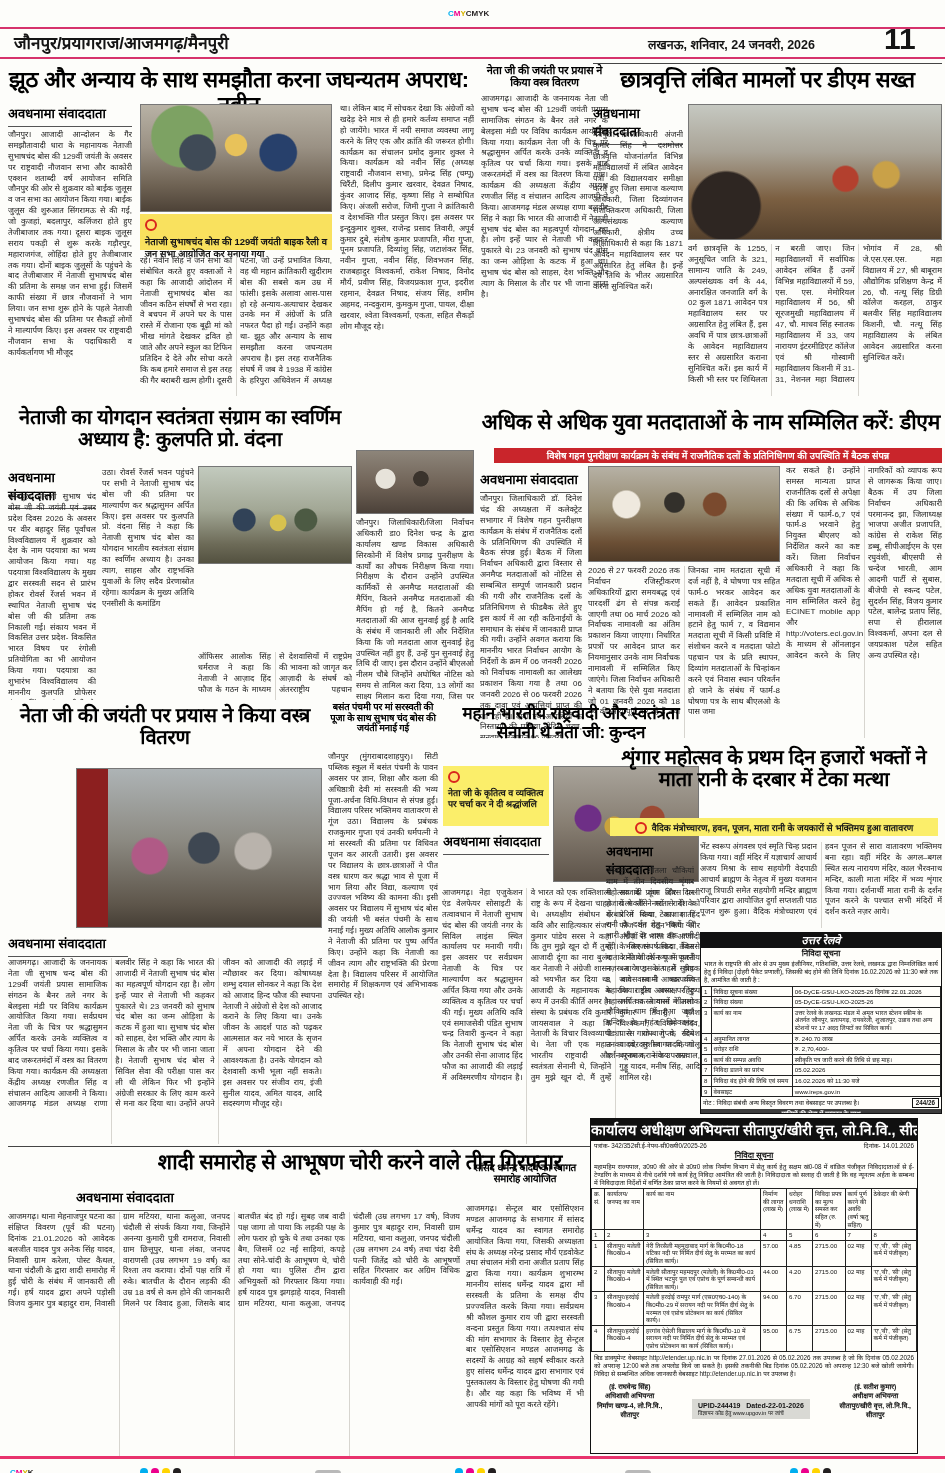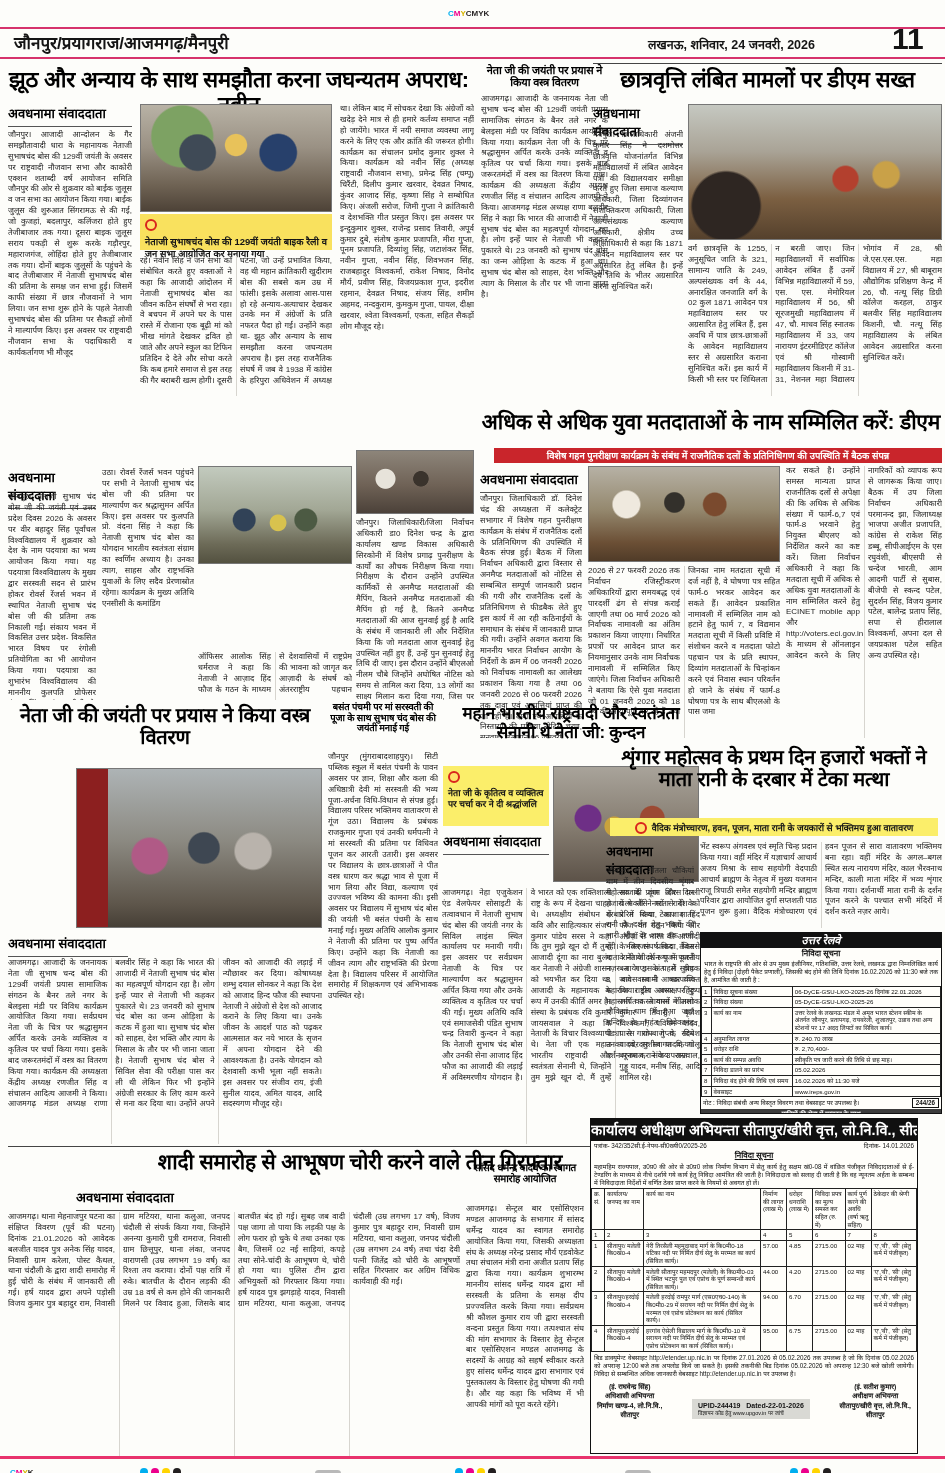--- a/index.html
+++ b/index.html
@@ -45,21 +45,21 @@
 <div class="page">
 
   <div class="abs cmyk-label" style="left:448px;top:2px;">
     <b style="color:#00aeef">C</b><b style="color:#ec008c">M</b><b style="color:#d6b500">Y</b><b style="color:#231f20">CMYK</b>
   </div>
 
   <div class="abs rule-pink" style="left:0;top:27px;width:945px;height:2px;"></div>
   <div class="abs rule-pink" style="left:0;top:57px;width:945px;height:2px;"></div>
   <div class="abs" style="left:14px;top:31px;font-size:17px;font-weight:bold;">जौनपुर/प्रयागराज/आजमगढ़/मैनपुरी</div>
   <div class="abs" style="left:648px;top:36px;font-size:12.5px;font-weight:bold;">लखनऊ, शनिवार, 24 जनवरी, 2026</div>
-  <div class="abs" style="left:884px;top:22px;font-size:30px;font-weight:bold;margin-left:8px;">11</div>
+  <div class="abs" style="left:884px;top:22px;font-size:30px;font-weight:bold;">11</div>
 
   <div class="abs hl" style="left:4px;top:68px;width:470px;font-size:22px;">झूठ और अन्याय के साथ समझौता करना जघन्यतम अपराध: नवीन</div>
   <div class="abs hl" style="left:481px;top:64px;width:127px;font-size:11px;">नेता जी की जयंती पर प्रयास ने किया वस्त्र वितरण</div>
   <div class="abs body-txt" style="left:481px;top:94px;width:127px;height:302px;">आजमगढ़। आजादी के जननायक नेता जी सुभाष चन्द बोस की 129वीं जयंती प्रयास सामाजिक संगठन के बैनर तले नगर के बेलइसा मंडी पर विविध कार्यक्रम आयोजित किया गया। कार्यक्रम नेता जी के चित्र पर श्रद्धासुमन अर्पित करके उनके व्यक्तित्व व कृतित्व पर चर्चा किया गया। इसके बाद जरूरतमंदों में वस्त्र का वितरण किया गया। कार्यक्रम की अध्यक्षता केंद्रीय अध्यक्ष रणजीत सिंह व संचालन आदित्य आजमी ने किया। आजमगढ़ मंडल अध्यक्ष राणा बलवीर सिंह ने कहा कि भारत की आजादी में नेताजी सुभाष चंद बोस का महत्वपूर्ण योगदान रहा है। लोग इन्हें प्यार से नेताजी भी कहकर पुकारते थे। 23 जनवरी को सुभाष चंद बोस का जन्म ओड़िशा के कटक में हुआ था। सुभाष चंद बोस को साहस, देश भक्ति और त्याग के मिसाल के तौर पर भी जाना जाता है।</div>
   <div class="abs hair" style="left:593px;top:63px;width:349px;height:1px;"></div>
   <div class="abs hl" style="left:593px;top:68px;width:349px;font-size:22px;">छात्रवृत्ति लंबित मामलों पर डीएम सख्त</div>
 
   <div class="abs byline" style="left:8px;top:104px;width:124px;">अवधनामा संवाददाता</div>
   <div class="abs body-txt" style="left:8px;top:130px;width:124px;height:266px;">जौनपुर। आजादी आन्दोलन के गैर समझौतावादी धारा के महानायक नेताजी सुभाषचंद बोस की 129वीं जयंती के अवसर पर राष्ट्रवादी नौजवान सभा और काकोरी एक्शन शताब्दी वर्ष आयोजन समिति जौनपुर की ओर से शुक्रवार को बाईक जुलूस व जन सभा का आयोजन किया गया। बाईक जुलूस की शुरुआत सिंगरामऊ से की गई, जो कुजहां, बदलापुर, कलिंजरा होते हुए तेजीबाजार तक गया। दूसरा बाइक जुलूस सराय पकड़ी से शुरू करके गड़ौरपुर, महाराजगंज, लोहिंदा होते हुए तेजीबाजार तक गया। दोनों बाइक जुलूसों के पहुंचने के बाद तेजीबाजार में नेताजी सुभाषचंद बोस की प्रतिमा के समक्ष जन सभा हुई। जिसमें काफी संख्या में छात्र नौजवानों ने भाग लिया। जन सभा शुरू होने के पहले नेताजी सुभाषचंद बोस की प्रतिमा पर सैकड़ों लोगों ने माल्यार्पण किए। इस अवसर पर राष्ट्रवादी नौजवान सभा के पदाधिकारी व कार्यकर्तागण भी मौजूद</div>
   <div class="abs photo" style="left:140px;top:104px;width:192px;height:108px;background:
@@ -77,20 +77,21 @@
 
   <div class="abs byline" style="left:593px;top:104px;width:90px;">अवधनामा संवाददाता</div>
   <div class="abs body-txt" style="left:593px;top:130px;width:90px;height:266px;">मैनपुरी। जिलाधिकारी अंजनी कुमार सिंह ने दशमोत्तर छात्रवृत्ति योजनांतर्गत विभिन्न महाविद्यालयों में लंबित आवेदन पत्रों की विद्यालयवार समीक्षा करते हुए जिला समाज कल्याण अधिकारी, जिला दिव्यांगजन सशक्तिकरण अधिकारी, जिला अल्पसंख्यक कल्याण अधिकारी, क्षेत्रीय उच्च शिक्षाधिकारी से कहा कि 1871 आवेदन महाविद्यालय स्तर पर अग्रसारित हेतु लंबित है। इन्हें देय तिथि के भीतर अग्रसारित करना सुनिश्चित करें।</div>
   <div class="abs photo" style="left:688px;top:104px;width:254px;height:136px;background:
        radial-gradient(circle at 15% 75%, #2e2622 0 14%, transparent 15%),
        radial-gradient(circle at 62% 55%, #b3402e 0 7%, transparent 8%),
        radial-gradient(circle at 78% 52%, #c9a148 0 6%, transparent 7%),
        linear-gradient(180deg,#c6c9c2 0%,#a9a396 35%,#7b5f41 70%,#54402c 100%);"></div>
   <div class="abs body-txt cols3" style="left:688px;top:244px;width:254px;height:152px;">वर्ग छात्रवृत्ति के 1255, अनुसूचित जाति के 321, सामान्य जाति के 249, अल्पसंख्यक वर्ग के 44, अनारक्षित जनजाति वर्ग के 02 कुल 1871 आवेदन पत्र महाविद्यालय स्तर पर अग्रसारित हेतु लंबित हैं, इस अवधि में पात्र छात्र-छात्राओं के आवेदन महाविद्यालय स्तर से अग्रसारित कराना सुनिश्चित करें। इस कार्य में किसी भी स्तर पर शिथिलता न बरती जाए। जिन महाविद्यालयों में सर्वाधिक आवेदन लंबित हैं उनमें विभिन्न महाविद्यालयों में 59, एस. एस. मेमोरियल महाविद्यालय में 56, श्री सूरजमुखी महाविद्यालय में 47, चौ. माधव सिंह स्नातक महाविद्यालय में 33, जय नारायण इंटरमीडिएट कॉलेज एवं श्री गोस्वामी महाविद्यालय किशनी में 31-31, नेशनल महा विद्यालय भोगांव में 28, श्री जे.एस.एस.एस. महा विद्यालय में 27, श्री बाबूराम औद्योगिक प्रशिक्षण केन्द्र में 26, चौ. नत्थू सिंह डिग्री कॉलेज करहल, ठाकुर बलवीर सिंह महाविद्यालय किशनी, चौ. नत्थू सिंह महाविद्यालय के लंबित आवेदन अग्रसारित करना सुनिश्चित करें।</div>
 
+  <div class="abs hl" style="left:8px;top:406px;width:344px;font-size:20px;">नेताजी का योगदान स्वतंत्रता संग्राम का स्वर्णिम अध्याय है: कुलपति प्रो. वंदना</div>
   <div class="abs byline" style="left:8px;top:468px;width:88px;">अवधनामा संवाददाता</div>
   <div class="abs body-txt" style="left:8px;top:492px;width:88px;height:208px;">जौनपुर। नेताजी सुभाष चंद बोस जी की जयंती एवं उत्तर प्रदेश दिवस 2026 के अवसर पर वीर बहादुर सिंह पूर्वांचल विश्वविद्यालय में शुक्रवार को देश के नाम पदयात्रा का भव्य आयोजन किया गया। यह पदयात्रा विश्वविद्यालय के मुख्य द्वार सरस्वती सदन से प्रारंभ होकर रोवर्स रेंजर्स भवन में स्थापित नेताजी सुभाष चंद बोस जी की प्रतिमा तक निकाली गई। संकाय भवन में विकसित उत्तर प्रदेश- विकसित भारत विषय पर रंगोली प्रतियोगिता का भी आयोजन किया गया। पदयात्रा का शुभारंभ विश्वविद्यालय की माननीय कुलपति प्रोफेसर वंदना सिंह एवं एनसीसी के कमांडिंग ऑफिसर आलोक सिंह धर्मराज द्वारा संयुक्त रूप से किया गया। राष्ट्रभक्ति के नारों और देशभक्ति गीतों के साथ निकली पदयात्रा से पूरा विश्वविद्यालय परिसर देशप्रेम से गूंज</div>
   <div class="abs body-txt" style="left:102px;top:468px;width:92px;height:232px;">उठा। रोवर्स रेंजर्स भवन पहुंचने पर सभी ने नेताजी सुभाष चंद बोस जी की प्रतिमा पर माल्यार्पण कर श्रद्धासुमन अर्पित किए। इस अवसर पर कुलपति प्रो. वंदना सिंह ने कहा कि नेताजी सुभाष चंद बोस का योगदान भारतीय स्वतंत्रता संग्राम का स्वर्णिम अध्याय है। उनका त्याग, साहस और राष्ट्रभक्ति युवाओं के लिए सदैव प्रेरणास्रोत रहेगा। कार्यक्रम के मुख्य अतिथि एनसीसी के कमांडिंग</div>
   <div class="abs photo" style="left:198px;top:466px;width:154px;height:98px;background:
        radial-gradient(circle at 30% 55%, #314257 0 9%, transparent 10%),
        radial-gradient(circle at 52% 58%, #d8c24e 0 8%, transparent 9%),
        radial-gradient(circle at 70% 55%, #4c5a43 0 9%, transparent 10%),
        linear-gradient(180deg,#c3cbbf 0%,#a2a795 45%,#6c6a57 80%,#52503f 100%);"></div>
   <div class="abs body-txt cols2" style="left:198px;top:652px;width:154px;height:48px;">ऑफिसर आलोक सिंह धर्मराज ने कहा कि नेताजी ने आज़ाद हिंद फौज के गठन के माध्यम से देशवासियों में राष्ट्रप्रेम की भावना को जागृत कर आज़ादी के संघर्ष को अंतरराष्ट्रीय पहचान दिलाई। कार्यक्रम का समन्वय उत्तर प्रदेश दिवस 2026 के समन्वयक प्रो. प्रदीप कुमार द्वारा किया गया। कार्यक्रम के नोडल अधिकारी डॉ. दिग्विजय सिंह राठौर, सह-नोडल अधिकारी डॉ. अन्नू त्यागी एवं शशिकांत यादव रहे।</div>
 

